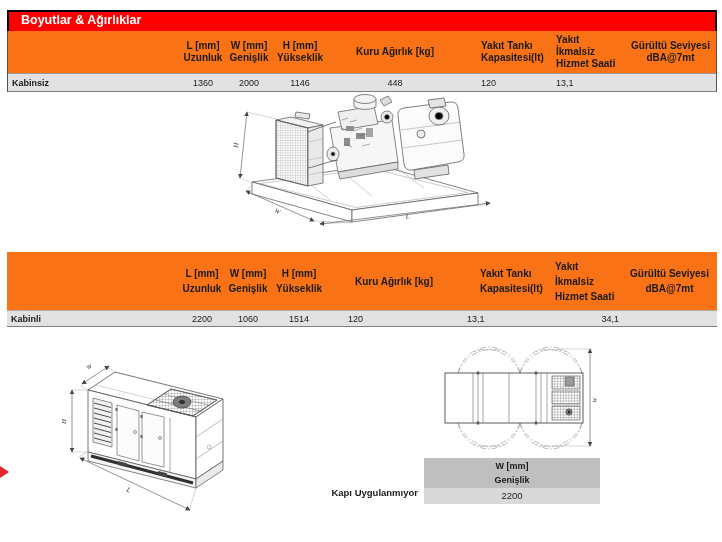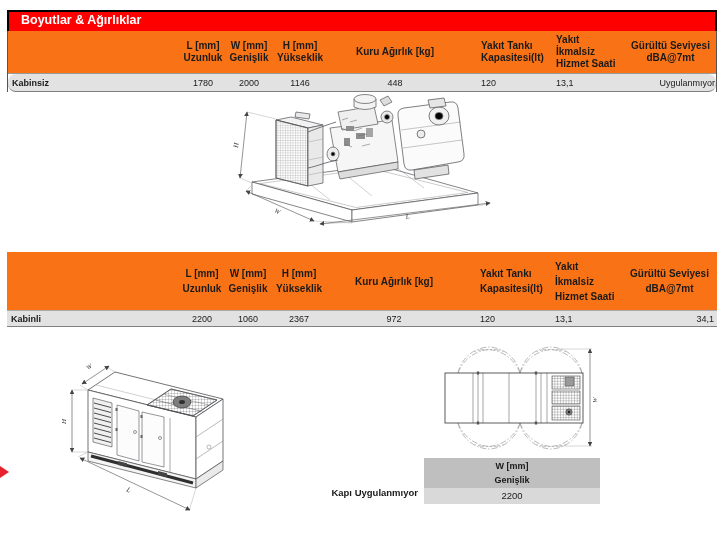--- a/index.html
+++ b/index.html
@@ -17,21 +17,21 @@
   .spec{position:absolute;left:7px;width:710px;box-sizing:border-box;}
   .t1{top:31px;border-left:1px solid #555;border-right:1px solid #555;}
   .t2{top:252px;}
   .thead,.trow{display:grid;grid-template-columns:171px 48px 44px 58px 132px 88px 74px 95px;}
   .thead{background:#f97316;font-weight:bold;font-size:10px;}
   .t1 .thead{height:42px;border-bottom:1px solid #9a9a9a;}
   .t2 .thead{height:58px;border-bottom:1px solid #aaa;}
   .t1 .thead .cell{line-height:12px;}
   .t2 .thead .cell{line-height:15px;}
   .trow{font-size:9px;background:#e2e2e2;border-bottom:1px solid #808080;}
-  .t1 .trow{height:17px;line-height:16px;border-radius:8px;}
+  .t1 .trow{height:17px;line-height:16px;}
   .t2 .trow{height:15px;line-height:14px;}
   .cell{display:flex;flex-direction:column;justify-content:center;box-sizing:border-box;}
   .ctr{text-align:center;align-items:center;}
   .lft{align-items:flex-start;text-align:left;}
   .rgt{align-items:flex-end;text-align:right;padding-right:3px;}
   .name{padding-left:4px;font-weight:bold;justify-content:center;}
   .padtank{padding-left:20px;}
   .padref{padding-left:7px;justify-content:center;}
 
   
@@ -87,27 +87,26 @@
         <div>İkmalsiz</div>
         <div>Hizmet Saati</div>
       </div>
       <div class="cell ctr">
         <div>Gürültü Seviyesi</div>
         <div>dBA@7mt</div>
       </div>
     </div>
     <div class="trow">
       <div class="cell name">Kabinsiz</div>
-      <div class="cell ctr">1780</div>
+      <div class="cell ctr">1360</div>
       <div class="cell ctr">2000</div>
       <div class="cell ctr">1146</div>
       <div class="cell ctr">448</div>
       <div class="cell lft padtank">120</div>
       <div class="cell lft padref">13,1</div>
-      <div class="cell rgt">Uygulanmıyor</div>
     </div>
   </div>
 
   <svg class="draw" style="left:225px;top:88px" width="280" height="140" viewBox="225 88 280 140">
     <defs>
       <marker id="arr1" viewBox="0 0 8 8" refX="7" refY="4" markerWidth="7" markerHeight="7" orient="auto-start-reverse">
         <path d="M0,0 L8,4 L0,8 Z" fill="#444"></path>
       </marker>
       <pattern id="radmesh" width="2.5" height="2.5" patternUnits="userSpaceOnUse">
         <path d="M0,0 H2.5 M0,0 V2.5" stroke="#8e8e8e" stroke-width="0.45" fill="none"></path>
@@ -197,22 +196,21 @@
       </div>
       <div class="cell ctr">
         <div>Gürültü Seviyesi</div>
         <div>dBA@7mt</div>
       </div>
     </div>
     <div class="trow">
       <div class="cell name">Kabinli</div>
       <div class="cell ctr">2200</div>
       <div class="cell ctr">1060</div>
-      <div class="cell ctr">2367</div>
-      <div class="cell ctr">972</div>
+      <div class="cell ctr">1514</div>
       <div class="cell lft padtank">120</div>
       <div class="cell lft padref">13,1</div>
       <div class="cell rgt">34,1</div>
     </div>
   </div>
 
   <svg class="draw" style="left:40px;top:330px" width="260" height="185" viewBox="40 330 260 185">
     <defs>
       <marker id="arr2" viewBox="0 0 8 8" refX="7" refY="4" markerWidth="7" markerHeight="7" orient="auto-start-reverse">
         <path d="M0,0 L8,4 L0,8 Z" fill="#444"></path>

